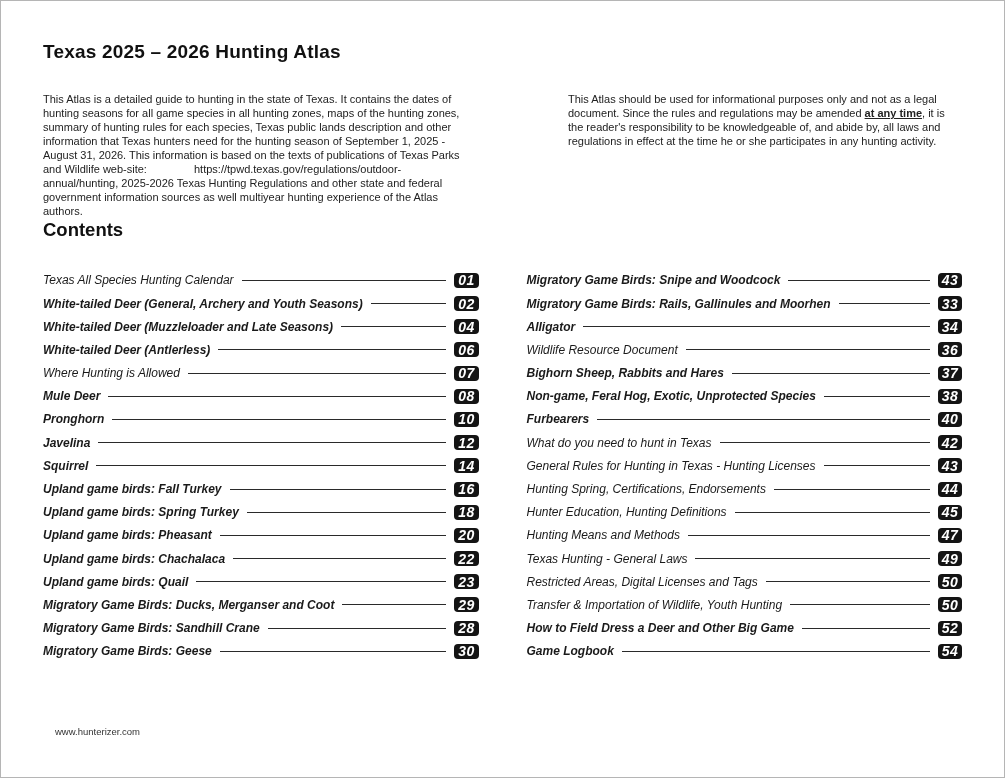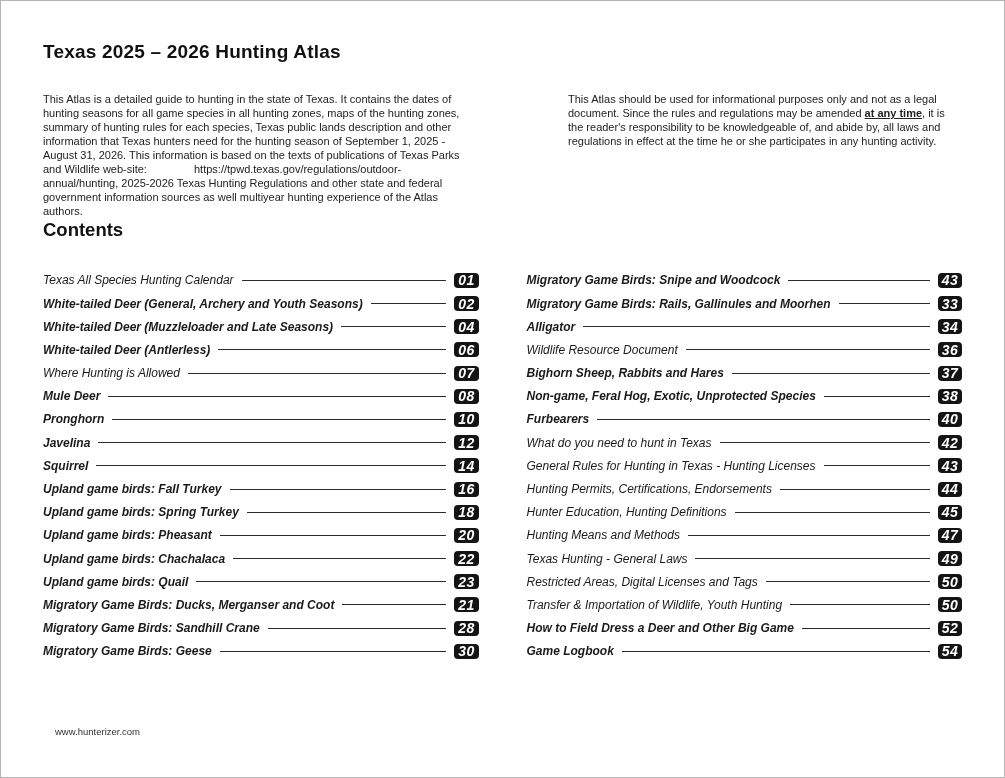--- a/index.html
+++ b/index.html
@@ -178,21 +178,21 @@
           <span class="toc-page">22</span>
         </div>
         <div class="toc-row bold">
           <span class="toc-label">Upland game birds: Quail</span>
           <span class="toc-leader"></span>
           <span class="toc-page">23</span>
         </div>
         <div class="toc-row bold">
           <span class="toc-label">Migratory Game Birds: Ducks, Merganser and Coot</span>
           <span class="toc-leader"></span>
-          <span class="toc-page">21</span>
+          <span class="toc-page">29</span>
         </div>
         <div class="toc-row bold">
           <span class="toc-label">Migratory Game Birds: Sandhill Crane</span>
           <span class="toc-leader"></span>
           <span class="toc-page">28</span>
         </div>
         <div class="toc-row bold">
           <span class="toc-label">Migratory Game Birds: Geese</span>
           <span class="toc-leader"></span>
           <span class="toc-page">30</span>
@@ -238,21 +238,21 @@
           <span class="toc-label">What do you need to hunt in Texas</span>
           <span class="toc-leader"></span>
           <span class="toc-page">42</span>
         </div>
         <div class="toc-row">
           <span class="toc-label">General Rules for Hunting in Texas - Hunting Licenses</span>
           <span class="toc-leader"></span>
           <span class="toc-page">43</span>
         </div>
         <div class="toc-row">
-          <span class="toc-label">Hunting Permits, Certifications, Endorsements</span>
+          <span class="toc-label">Hunting Spring, Certifications, Endorsements</span>
           <span class="toc-leader"></span>
           <span class="toc-page">44</span>
         </div>
         <div class="toc-row">
           <span class="toc-label">Hunter Education, Hunting Definitions</span>
           <span class="toc-leader"></span>
           <span class="toc-page">45</span>
         </div>
         <div class="toc-row">
           <span class="toc-label">Hunting Means and Methods</span>

